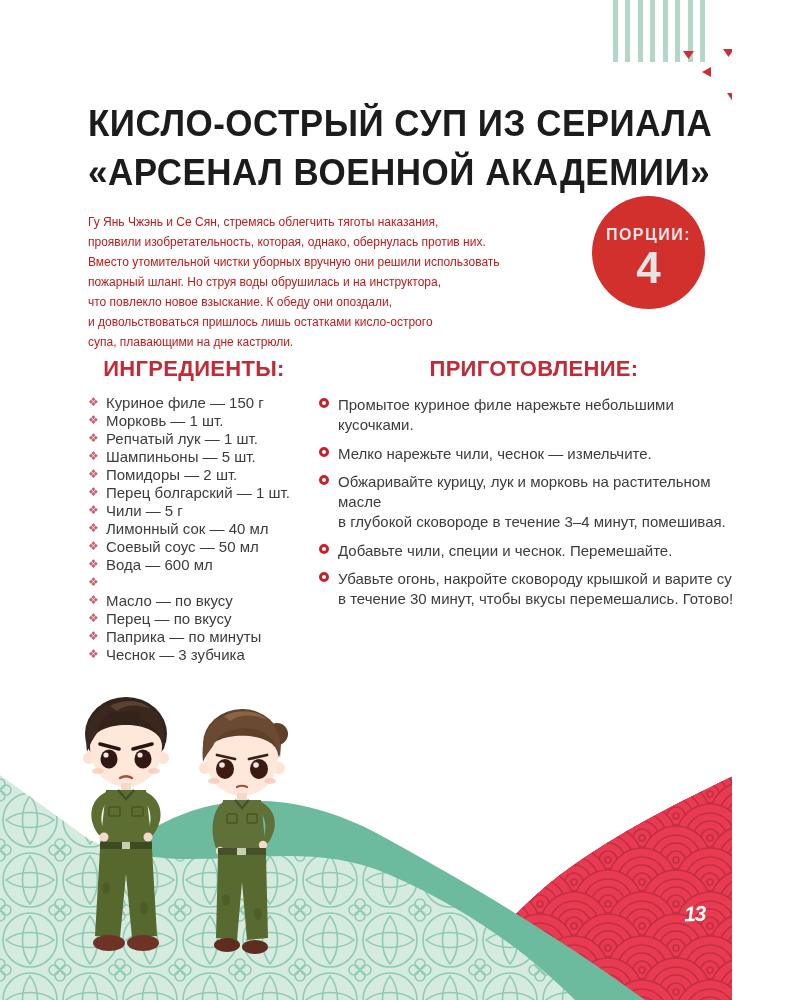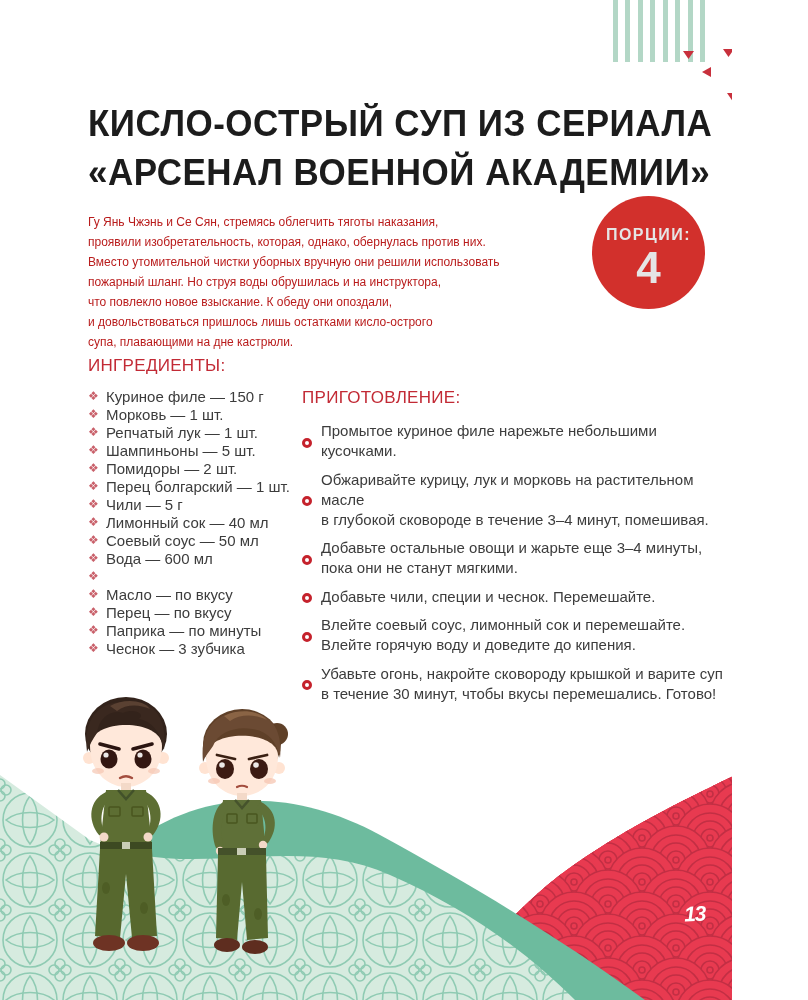--- a/index.html
+++ b/index.html
@@ -20,32 +20,32 @@
   .intro{position:absolute;left:88px;top:200px;width:505px;
     font-size:12px;line-height:20px;color:#b91c1c;white-space:pre-line;}
 
   
   .badge{position:absolute;left:592px;top:196px;width:113px;height:113px;border-radius:50%;
     background:#d2302c;color:#e5e5e5;text-align:center;}
   .badge .lbl{margin-top:30px;font-size:16px;font-weight:700;letter-spacing:1.5px;}
   .badge .num{font-size:44px;font-weight:700;line-height:48px;}
 
   
-  .col-head{font-size:17px;font-weight:400;color:#c22a35;letter-spacing:.3px;}
+  .col-head{font-size:22px;font-weight:700;color:#c22a35;letter-spacing:.3px;text-align:center;}
   .ingredients{position:absolute;left:88px;top:356px;width:212px;}
-  .preparation{position:absolute;left:302px;top:356px;width:430px;margin-top:32px;}
+  .preparation{position:absolute;left:319px;top:356px;width:430px;}
 
   ul.plain{list-style:none;margin:12px 0 0 0;padding:0;}
   .ingredients li{display:flex;align-items:flex-start;font-size:15px;line-height:17.5px;margin:0 0 0 0;padding:0;}
   .ingredients li{margin-bottom:0.5px;}
   .diamond{color:#c9606a;font-size:12px;line-height:17.5px;width:18px;flex:0 0 18px;}
   .ing-text{white-space:pre-line;}
 
   .preparation ul.plain{margin-top:13px;}
-  .preparation li{display:flex;align-items:center;font-size:15px;line-height:20px;margin-bottom:8.5px;}
+  .preparation li{display:flex;align-items:flex-start;font-size:15px;line-height:20px;margin-bottom:8.5px;}
   .ring{flex:0 0 10px;width:10px;height:10px;border:3.2px solid #c5222c;border-radius:50%;
         margin:3px 9px 0 0;box-sizing:border-box;background:#fff;}
   .step-text{white-space:pre-line;flex:1;}
 
   
   .bottom-art{position:absolute;left:0;top:670px;width:808px;height:330px;}
 
   .pagenum{position:absolute;left:684px;top:902px;color:#ffffff;font-size:21px;font-weight:700;
     font-style:italic;transform:rotate(-3deg);letter-spacing:-1px;}
 </style>
@@ -175,43 +175,37 @@
   <section class="preparation">
     <div class="col-head">ПРИГОТОВЛЕНИЕ:</div>
     <ul class="plain">
 
         <li>
           <span class="ring"></span>
           <span class="step-text">Промытое куриное филе нарежьте небольшими кусочками.</span>
         </li>
 
 
+        <li>
+          <span class="ring"></span>
+          <span class="step-text">Мелко нарежьте чили, чеснок — измельчите.</span>
+        </li>
 
         <li>
           <span class="ring"></span>
           <span class="step-text">Обжаривайте курицу, лук и морковь на растительном масле
 в глубокой сковороде в течение 3–4 минут, помешивая.</span>
         </li>
 
-        <li>
-          <span class="ring"></span>
-          <span class="step-text">Добавьте остальные овощи и жарьте еще 3–4 минуты,
-пока они не станут мягкими.</span>
-        </li>
 
         <li>
           <span class="ring"></span>
           <span class="step-text">Добавьте чили, специи и чеснок. Перемешайте.</span>
         </li>
 
-        <li>
-          <span class="ring"></span>
-          <span class="step-text">Влейте соевый соус, лимонный сок и перемешайте.
-Влейте горячую воду и доведите до кипения.</span>
-        </li>
 
         <li>
           <span class="ring"></span>
           <span class="step-text">Убавьте огонь, накройте сковороду крышкой и варите суп
 в течение 30 минут, чтобы вкусы перемешались. Готово!</span>
         </li>
       </ul>
   </section>
 
   <svg class="bottom-art" viewBox="0 0 808 330">

